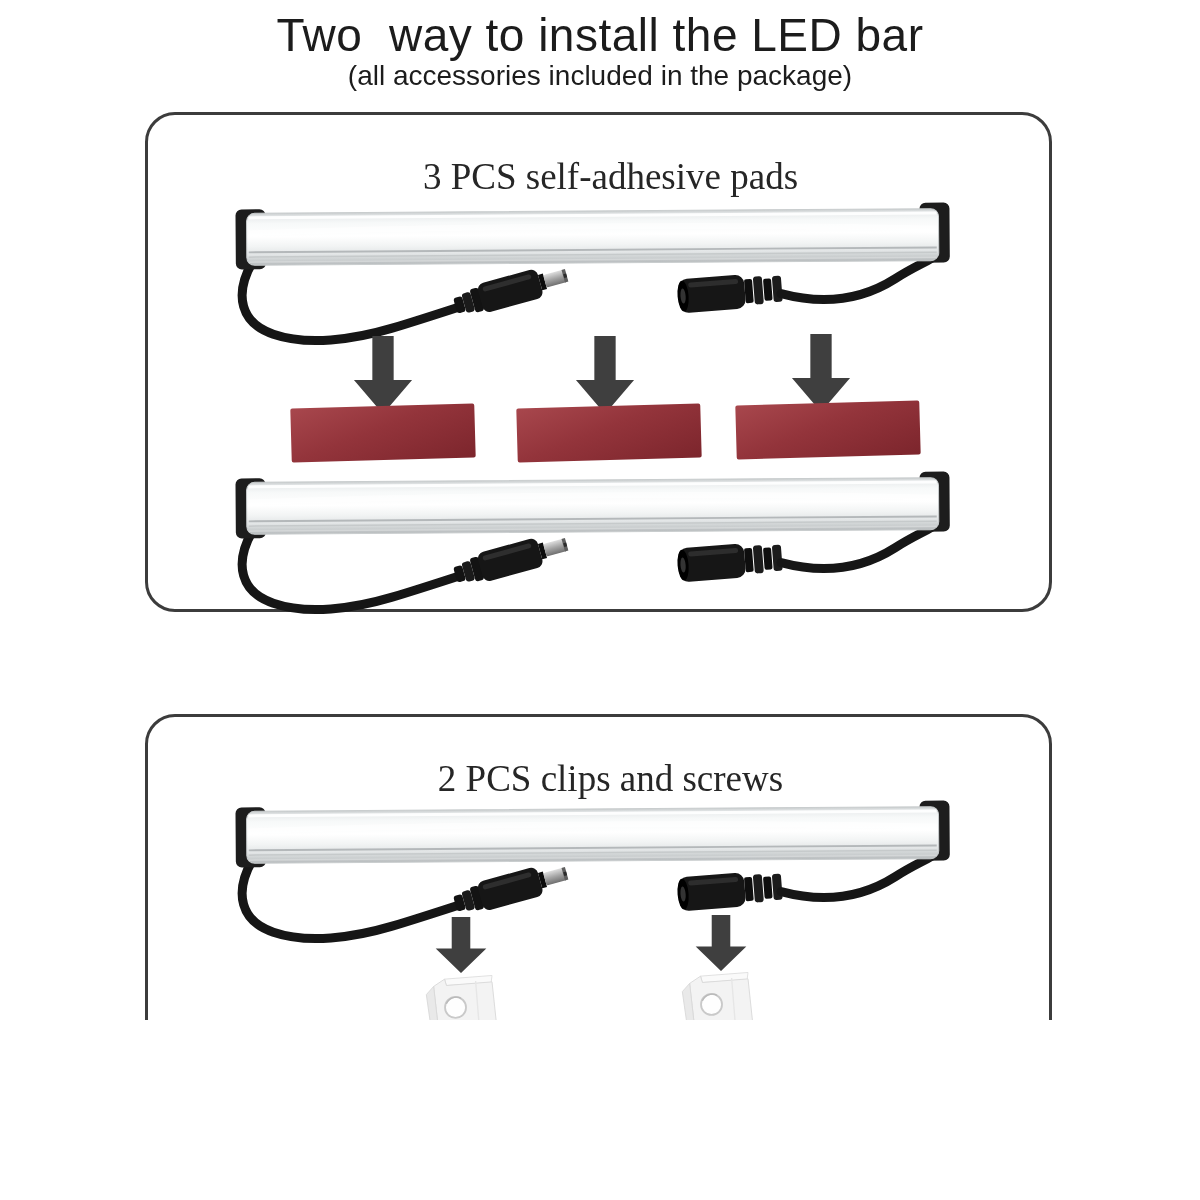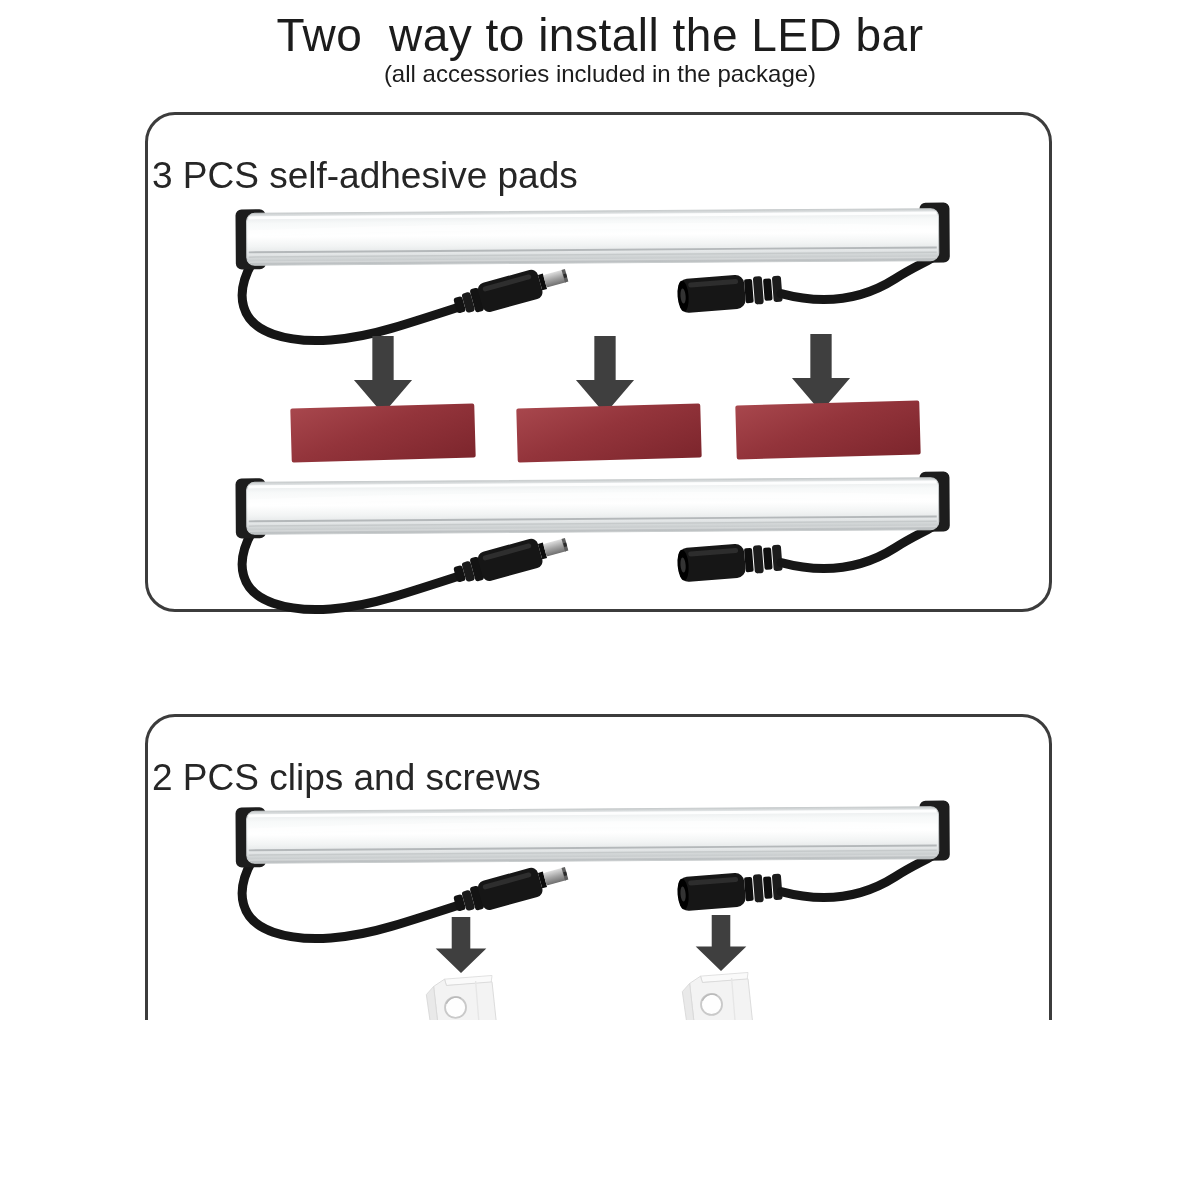--- a/index.html
+++ b/index.html
@@ -6,31 +6,31 @@
   .canvas{
     position:relative;width:1200px;height:1020px;background:#ffffff;
     font-family:"Liberation Sans", sans-serif;color:#1f1f1f;overflow:hidden;
   }
   .title{
     position:absolute;top:10px;left:0;width:100%;text-align:center;
     font-size:46px;line-height:1.1;color:#1c1c1c;white-space:pre-wrap;letter-spacing:.5px;
   }
   .subtitle{
     position:absolute;top:61px;left:0;width:100%;text-align:center;
-    font-size:24px;line-height:1.1;color:#1c1c1c;
+    font-size:28px;line-height:1.1;color:#1c1c1c;
   }
   .panel{
     position:absolute;left:145px;width:907px;height:500px;background:#ffffff;
     border:3px solid #3c3c3c;border-radius:30px;box-sizing:border-box;
   }
   .panel-1{top:112px;}
   .panel-2{top:678px;margin-top:36px;}
   .panel-heading{
-    position:absolute;top:40px;left:4px;width:100%;text-align:left;
-    font-size:37px;color:#262626;
+    position:absolute;top:40px;left:12px;width:100%;text-align:center;
+    font-size:37px;color:#262626;font-family:Liberation Serif, serif;
   }
   .ledbar{position:absolute;left:85px;width:720px;height:170px;transform:rotate(-0.4deg);}
   .ledbar svg{display:block;width:720px;height:170px;}
   .bar-a1{top:86px;}
   .bar-a2{top:355px;}
   .bar-b1{top:82px;}
   .bar-b2{top:352px;}
   .arrow{position:absolute;}
   .arrow svg{display:block;width:100%;height:100%;}
   .arrow-big{width:62px;height:78px;}

